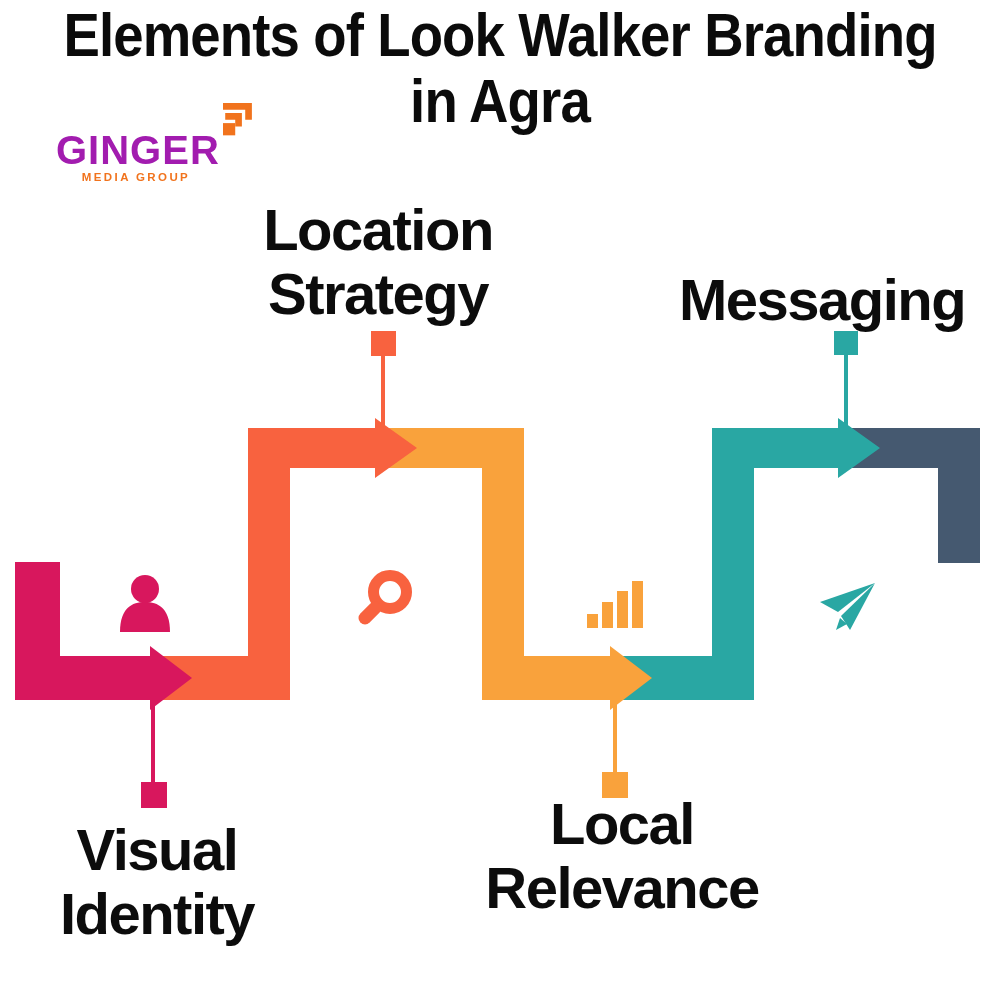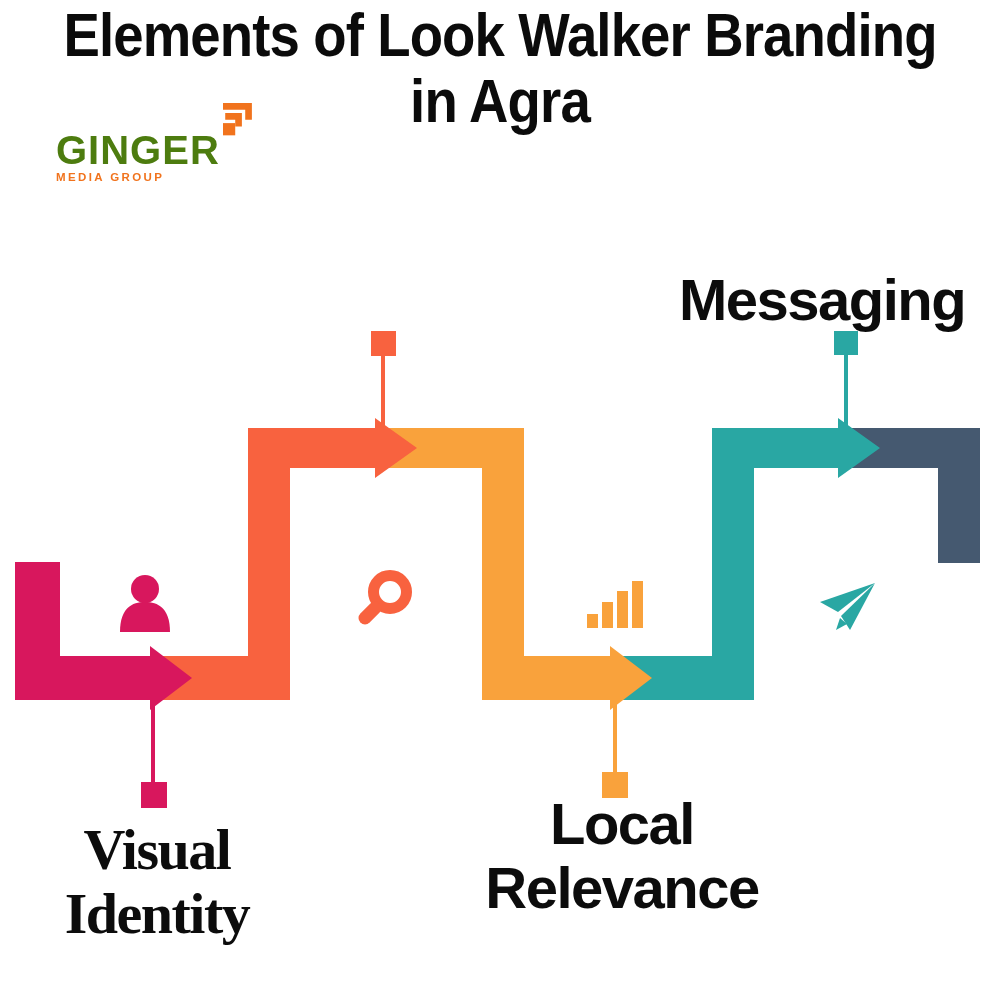--- a/index.html
+++ b/index.html
@@ -8,42 +8,42 @@
   .title{position:absolute;left:0;right:0;top:2px;margin:0;text-align:center;
          font-size:62px;font-weight:800;line-height:66px;color:#0b0b0b;
          letter-spacing:-1px;white-space:pre-line;
          transform:scaleX(0.88);transform-origin:center top;}
   .flow{position:absolute;left:0;top:0;width:1000px;height:1000px;}
   .step-label{position:absolute;margin:0;text-align:center;color:#0c0c0c;
               font-size:58px;font-weight:800;line-height:64px;letter-spacing:-1.5px;
               white-space:pre-line;transform:translateX(-50%);}
   .lbl-location{left:378px;top:198px;}
   .lbl-messaging{left:822px;top:268px;}
-  .lbl-visual{left:157px;top:818px;font-family:Liberation Serif, serif;}
+  .lbl-visual{left:157px;top:818px;}
   .lbl-local{left:622px;top:792px;text-align:center;}
   .logo{position:absolute;left:56px;top:130px;width:160px;}
   .logo-name{font-size:40px;font-weight:700;line-height:40px;letter-spacing:1px;}
-  .logo-tagline{font-size:11.5px;font-weight:700;letter-spacing:2.4px;text-align:left;margin-top:1px;}
+  .logo-tagline{font-size:11.5px;font-weight:700;letter-spacing:2.4px;text-align:center;margin-top:1px;}
   .logo-icon{position:absolute;left:157px;top:-28px;width:40px;height:40px;}
 </style>
 </head>
 <body>
 
 <div class="canvas">
 
   <h1 class="title">Elements of Look Walker Branding
 in Agra</h1>
 
   <div class="logo">
     <svg class="logo-icon" viewBox="0 0 36 36">
       <polygon points="9,1 35,1 35,16 29,16 29,7 9,7" fill="#F1731D"></polygon>
       <polygon points="11,10 26,10 26,22 20,22 20,16 11,16" fill="#F1731D"></polygon>
       <rect x="9" y="19" width="11" height="11" fill="#F1731D"></rect>
     </svg>
-    <div class="logo-name" style="color: #4d7c0f;">GINGER</div>
+    <div class="logo-name" style="color: #a21caf;">GINGER</div>
     <div class="logo-tagline" style="color: rgb(241, 115, 29);">MEDIA GROUP</div>
   </div>
 
   <svg class="flow" viewBox="0 0 1000 1000">
 
     <g>
       <rect x="151" y="698" width="4" height="86" fill="#D8175D"></rect>
       <rect x="141" y="782" width="26" height="26" fill="#D8175D"></rect>
     </g>
     <g>
@@ -88,17 +88,19 @@
 
     <g>
       <polygon points="820,602 875,583 838,612" fill="#29A7A3"></polygon>
       <polygon points="875,583 850,630 841,616" fill="#29A7A3"></polygon>
       <polygon points="840,618 836,630 847,624" fill="#29A7A3"></polygon>
     </g>
   </svg>
 
   <p class="step-label lbl-visual">Visual
 Identity</p>
+  <p class="step-label lbl-location">Location
+Strategy</p>
   <p class="step-label lbl-local">Local
 Relevance</p>
   <p class="step-label lbl-messaging">Messaging</p>
 
 </div>
 
 </body></html>

